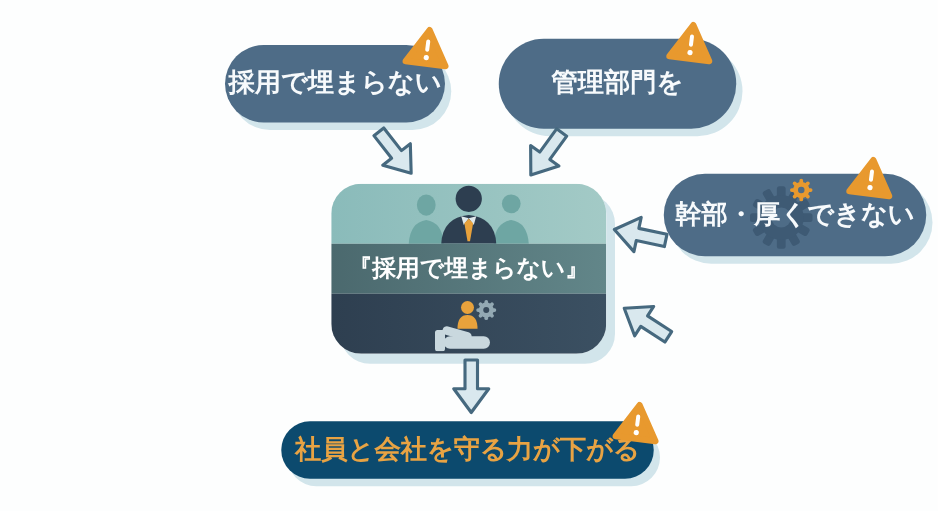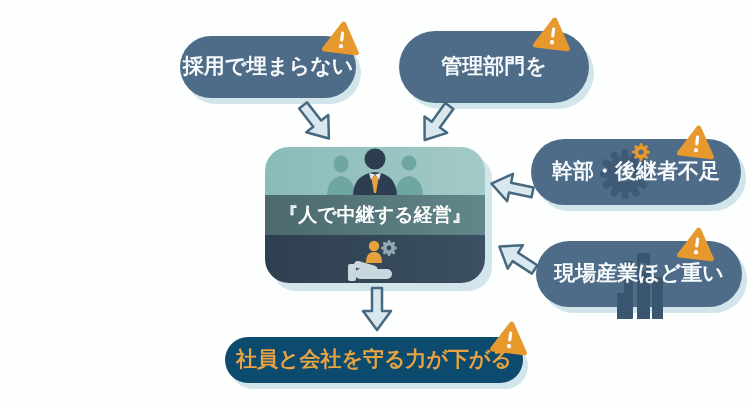--- a/index.html
+++ b/index.html
@@ -99,62 +99,47 @@
         <g fill="#e8992e">
           <rect x="9.5" y="2" width="3" height="18" rx="1.5"></rect>
           <rect x="9.5" y="2" width="3" height="18" rx="1.5" transform="rotate(45 11 11)"></rect>
           <rect x="9.5" y="2" width="3" height="18" rx="1.5" transform="rotate(90 11 11)"></rect>
           <rect x="9.5" y="2" width="3" height="18" rx="1.5" transform="rotate(135 11 11)"></rect>
           <circle cx="11" cy="11" r="6.5"></circle>
         </g>
         <circle cx="11" cy="11" r="2.6" fill="#4e6c87"></circle>
       </svg>
     </div>
-    <span class="txt">幹部・後継者不足</span>
+    <span class="txt">幹部・厚くできない</span>
     <svg class="warn" style="left:147px;top:-14px" viewBox="0 0 38 34">
         <use href="#warn-tri"></use>
       </svg>
   </div>
 
-  <div class="pill pill-field">
-    <svg class="factory" width="52" height="68" viewBox="0 0 52 68">
-      <g fill="#3a566f">
-        <rect x="8" y="10" width="9" height="58" rx="1"></rect>
-        <rect x="21" y="2" width="13" height="66"></rect>
-        <rect x="36" y="26" width="11" height="42"></rect>
-        <rect x="1" y="42" width="8" height="26"></rect>
-      </g>
-      <rect x="24" y="12" width="6" height="8" fill="#4e6c87"></rect>
-    </svg>
-    <span class="txt">現場産業ほど重い</span>
-    <svg class="warn" style="left:142px;top:-14px" viewBox="0 0 38 34">
-        <use href="#warn-tri"></use>
-      </svg>
-  </div>
 
   <div class="center-box">
     <div class="band1">
       <svg width="124" height="48" viewBox="0 0 124 48">
         <g fill="#6ea6a3">
           <ellipse cx="28" cy="17" rx="7.5" ry="8.5"></ellipse>
           <path d="M14,48 Q15,31 28,29 Q41,31 42,48 Z"></path>
           <circle cx="96" cy="16" r="7.5"></circle>
           <path d="M82,48 Q83,31 96,29 Q109,31 110,48 Z"></path>
         </g>
         <g fill="#2d3e50">
           <circle cx="62" cy="12" r="10.5"></circle>
           <path d="M40,48 Q41,27 62,25 Q83,27 84,48 Z"></path>
         </g>
         <polygon points="56,26 62,27.5 58,33" fill="#dfe8ea"></polygon>
         <polygon points="68,26 62,27.5 66,33" fill="#dfe8ea"></polygon>
         <polygon points="62,28 65.5,31.5 63,46 61,46 58.5,31.5" fill="#e8a23c"></polygon>
       </svg>
     </div>
     <div class="band2">
-      <span>『人で中継する経営』</span>
+      <span>『採用で埋まらない』</span>
     </div>
     <div class="band3">
       <svg width="58" height="44" viewBox="0 0 58 44">
         <g fill="#e8a23c">
           <circle cx="28" cy="9" r="5.2"></circle>
           <path d="M20,26 Q20,15 28,15 Q36,15 36,26 Z"></path>
         </g>
         <g fill="#93a9b3">
           <rect x="41.5" y="3" width="3" height="16" rx="1.5"></rect>
           <rect x="41.5" y="3" width="3" height="16" rx="1.5" transform="rotate(45 43 11)"></rect>

